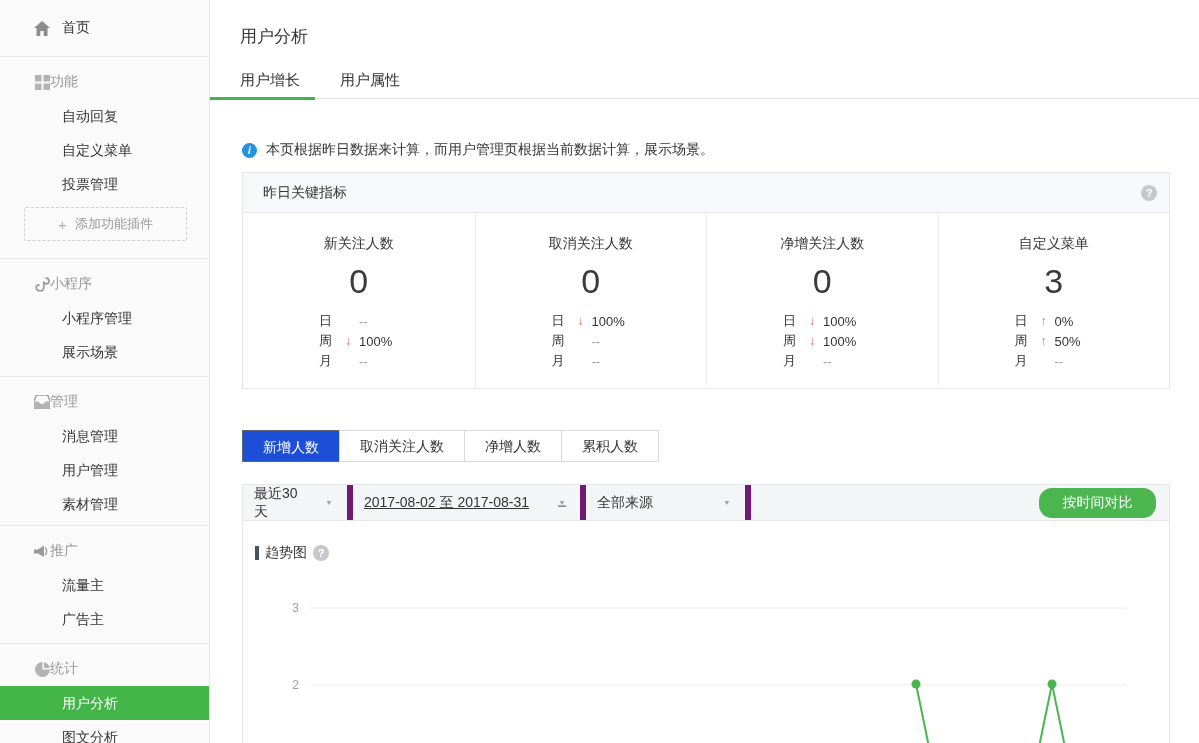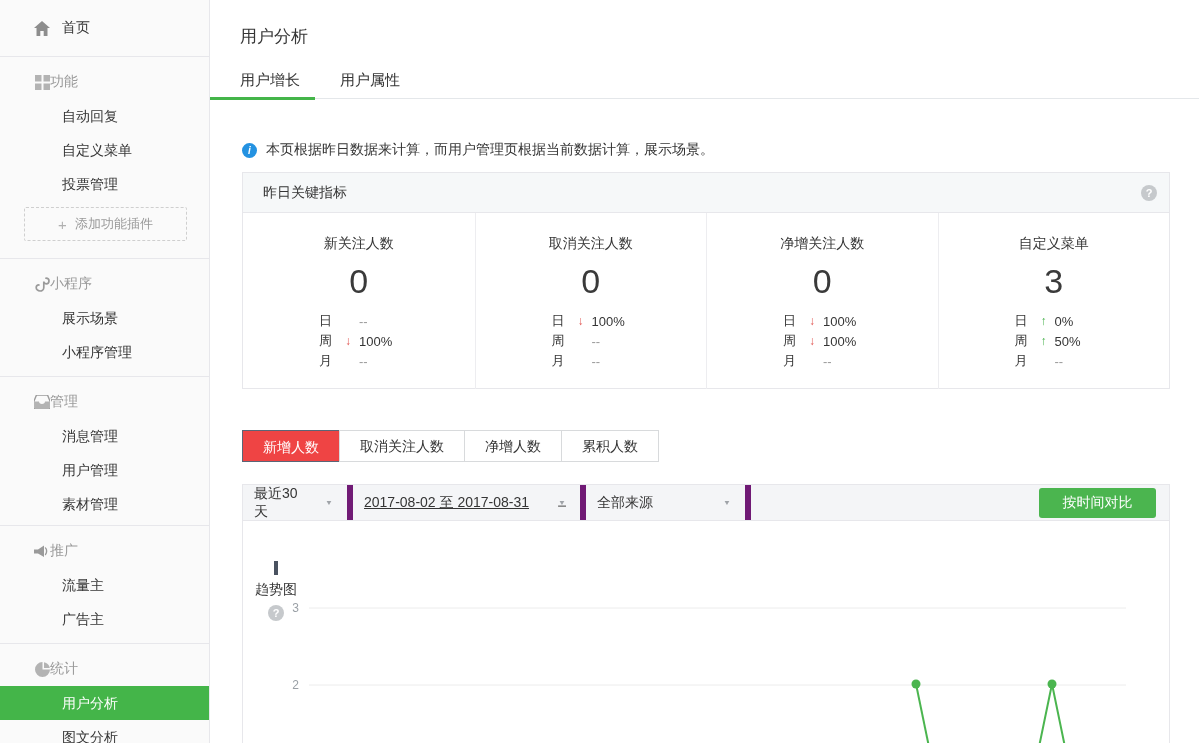--- a/index.html
+++ b/index.html
@@ -57,34 +57,34 @@
   .stat-row[data-trend="down"] .arrow { color:#e15653; }
   .stat-row[data-trend="up"] .arrow { color:#47b14b; }
   .stat-row[data-trend="flat"] .stat-value { color:#9a9a9a; }
   .stat-value { color:#353535; }
 
   
   .metric-tabs { position:absolute; left:32px; top:430px; display:flex; }
   .mtab { height:32px; padding:0 20px; font-size:14px; line-height:30px; background:#fff;
           border:1px solid #d8dadc; color:#353535; cursor:pointer; margin-left:-1px; }
   .mtab:first-child { margin-left:0; }
-  .mtab.sel { background:#ef4444; border-color:#5b6576; color:#fff; line-height:32px; }
+  .mtab.sel { background:#1d4ed8; border-color:#5b6576; color:#fff; line-height:32px; }
 
   
   .chart-card { position:absolute; left:32px; top:484px; width:928px; height:300px;
                 border:1px solid #e7e7eb; background:#fff; }
   .filter-bar { position:relative; height:36px; background:#f4f5f7; border-bottom:1px solid #e7e7eb;
                 display:flex; align-items:stretch; }
   .fseg { display:flex; align-items:center; justify-content:space-between; font-size:14px; color:#353535;
           padding:0 14px 0 11px; border-right:6px solid #701a75; cursor:pointer; }
   .fseg.s1 { width:110px; } .fseg.s2 { width:233px;text-decoration:underline; } .fseg.s3 { width:165px;gap:36px; }
   .dd-arrow { font-size:8px; color:#9fa3a8; transform:scaleY(0.9); margin-left:14px; }
   .compare-btn { position:absolute; right:13px; top:3px; width:117px; height:30px; background:#4bb54f;
-                 color:#fff; font-size:14px; border:none; border-radius:3px; cursor:pointer; }
-  .trend-head { position:absolute; left:12px; top:76px; display:flex; align-items:center; gap:6px;flex-direction:column; }
+                 color:#fff; font-size:14px; border:none; border-radius:13px; cursor:pointer; }
+  .trend-head { position:absolute; left:12px; top:59px; display:flex; align-items:center; gap:6px; }
   .trend-marker { width:4px; height:14px; background:#4a5260; }
   .trend-title { font-size:14px; color:#353535; }
   .trend-svg { position:absolute; left:0; top:36px; width:928px; height:230px; }
 </style>
 </head>
 <body>
 
 <div class="stage">
 
   <div class="sidebar">
@@ -120,22 +120,22 @@
 
     <div class="side-section sec2">
       <div class="side-header">
         <span class="side-icon">
           <svg width="15" height="17" viewBox="0 0 15 17">
             <path d="M11 2.2 C13.2 2.2 14 3.8 14 5 C14 6.6 12.8 7.8 11.2 7.8 C9.6 7.8 8.8 6.8 8.8 5.6 L8.8 11.4 C8.8 13.6 7 15 5 15 C2.8 15 1.2 13.4 1.2 11.6 C1.2 10 2.4 8.9 3.9 8.9" fill="none" stroke="#9a9a9a" stroke-width="1.7" stroke-linecap="round"></path>
           </svg>
         </span>
         <span>小程序</span>
       </div>
+      <div class="side-item">小程序管理</div>
       <div class="side-item">展示场景</div>
-      <div class="side-item">小程序管理</div>
     </div>
 
     <div class="side-section sec3">
       <div class="side-header">
         <span class="side-icon">
           <svg width="16" height="14" viewBox="0 0 16 14">
             <path d="M2.5 0 H13.5 L16 6 V14 H0 V6 Z" fill="none" stroke="#9a9a9a" stroke-width="1.4"></path>
             <path d="M0.8 6.5 H5 C5 8 6.2 9 8 9 C9.8 9 11 8 11 6.5 H15.2 V13 H0.8 Z" fill="#b3b3b3"></path>
           </svg>
         </span>

